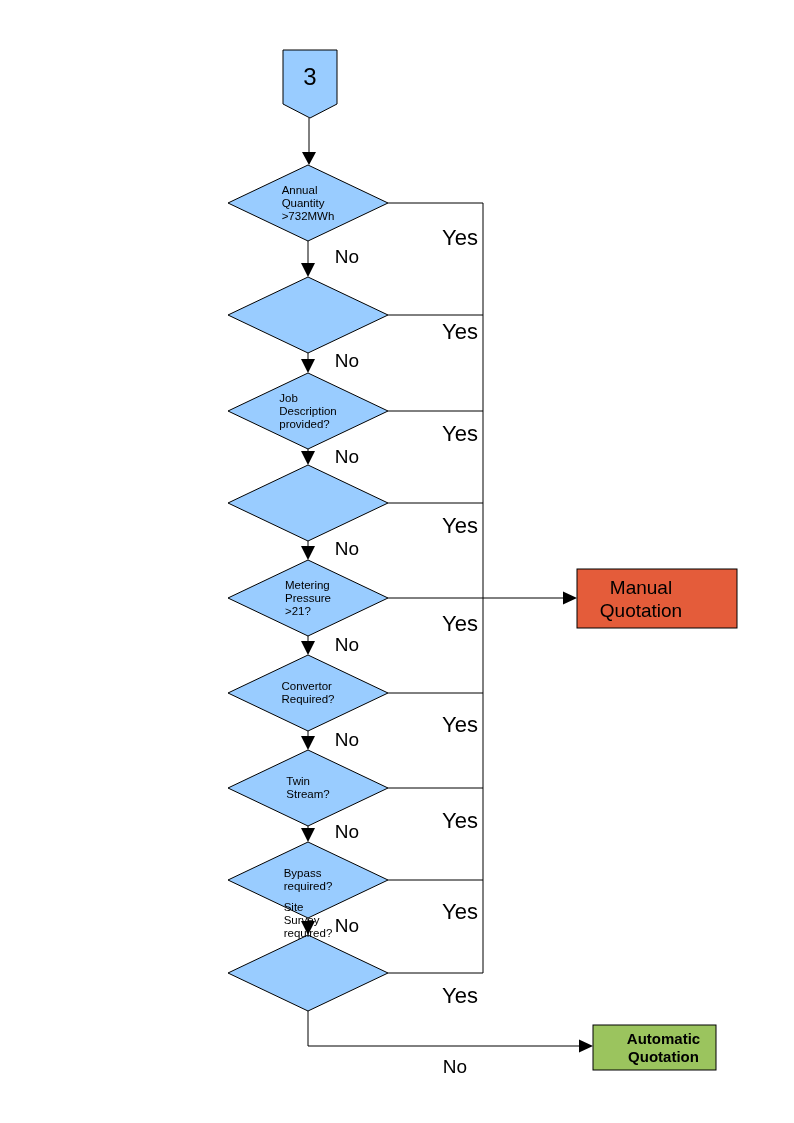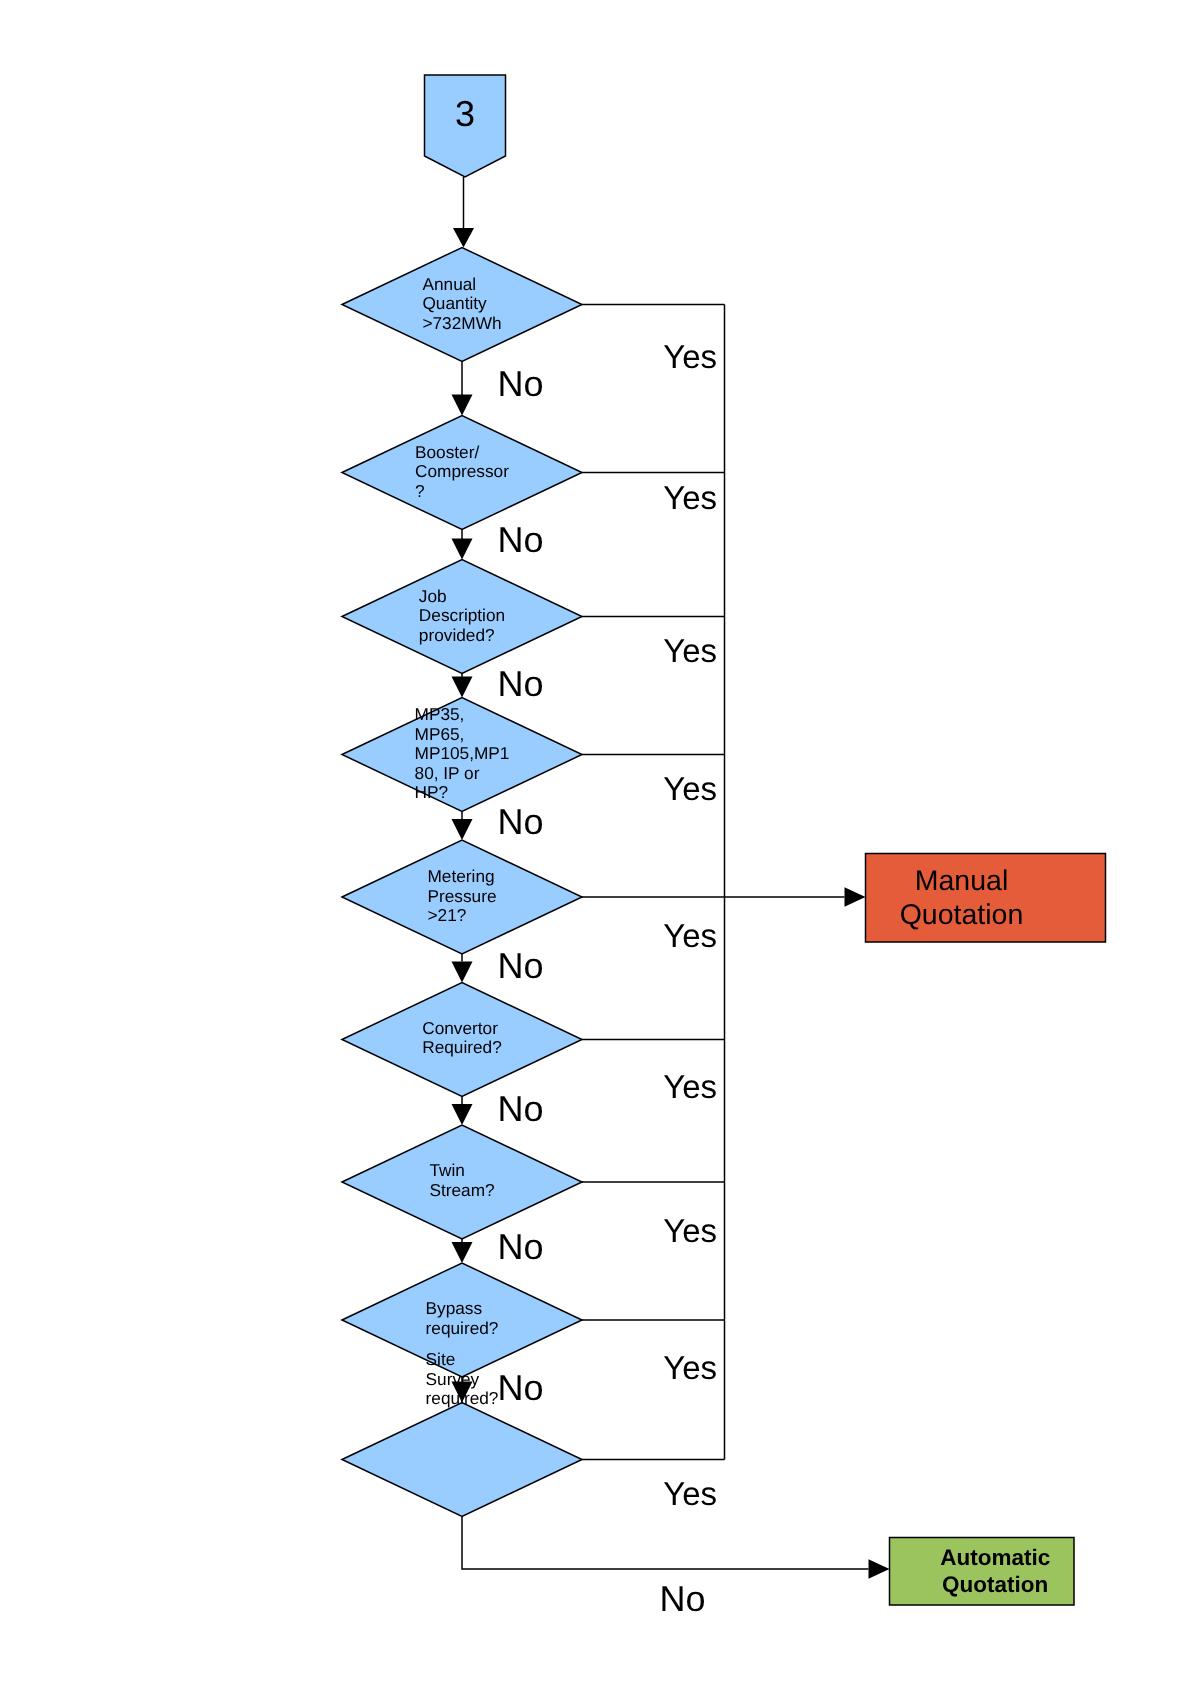--- a/index.html
+++ b/index.html
@@ -23,21 +23,21 @@
     left: 243px; width: 130px; height: 68px;
     font-size: 11.5px; line-height: 13px;
     white-space: pre-line;
   }
   .ylabel {
     left: 400px; width: 78px; height: 28px;
     font-size: 22px; justify-content: flex-end; padding-right: 3px;
   }
   .nlabel {
     left: 307px; width: 80px; height: 28px;
-    font-size: 24px;
+    font-size: 19px;
   }
   .nlabel-last { left: 415px; top: 1053px; }
   .outlabel { text-align: center; white-space: pre-line; }
   .out-manual { left: 577px; top: 569px; width: 128px; height: 59px; font-size: 19px; line-height: 23px; }
   .out-auto   { left: 593px; top: 1025px; width: 141px; height: 45px; font-size: 15px; line-height: 18px; font-weight: bold; }
 </style>
 </head>
 <body>
 
 <div class="page">
@@ -93,31 +93,23 @@
 
     <rect class="shape" x="577" y="569" width="160" height="59" fill="#E45C3A"></rect>
     <rect class="shape" x="593" y="1025" width="123" height="45" fill="#9BC45E"></rect>
   </svg>
 
   <div class="lbl lbl-pent">3</div>
 
   <div class="lbl dlabel" style="top:169px">Annual
 Quantity
 &gt;732MWh</div>
-  <div class="lbl dlabel" style="top:281px">Booster/
-Compressor
-?</div>
   <div class="lbl dlabel" style="top:377px">Job
 Description
 provided?</div>
-  <div class="lbl dlabel" style="top:469px">MP35,
-MP65,
-MP105,MP1
-80, IP or
-HP?</div>
   <div class="lbl dlabel" style="top:564px">Metering
 Pressure
 &gt;21?</div>
   <div class="lbl dlabel" style="top:659px">Convertor
 Required?</div>
   <div class="lbl dlabel" style="top:754px">Twin
 Stream?</div>
   <div class="lbl dlabel" style="top:846px">Bypass
 required?</div>
   <div class="lbl dlabel" style="top:886px">Site

